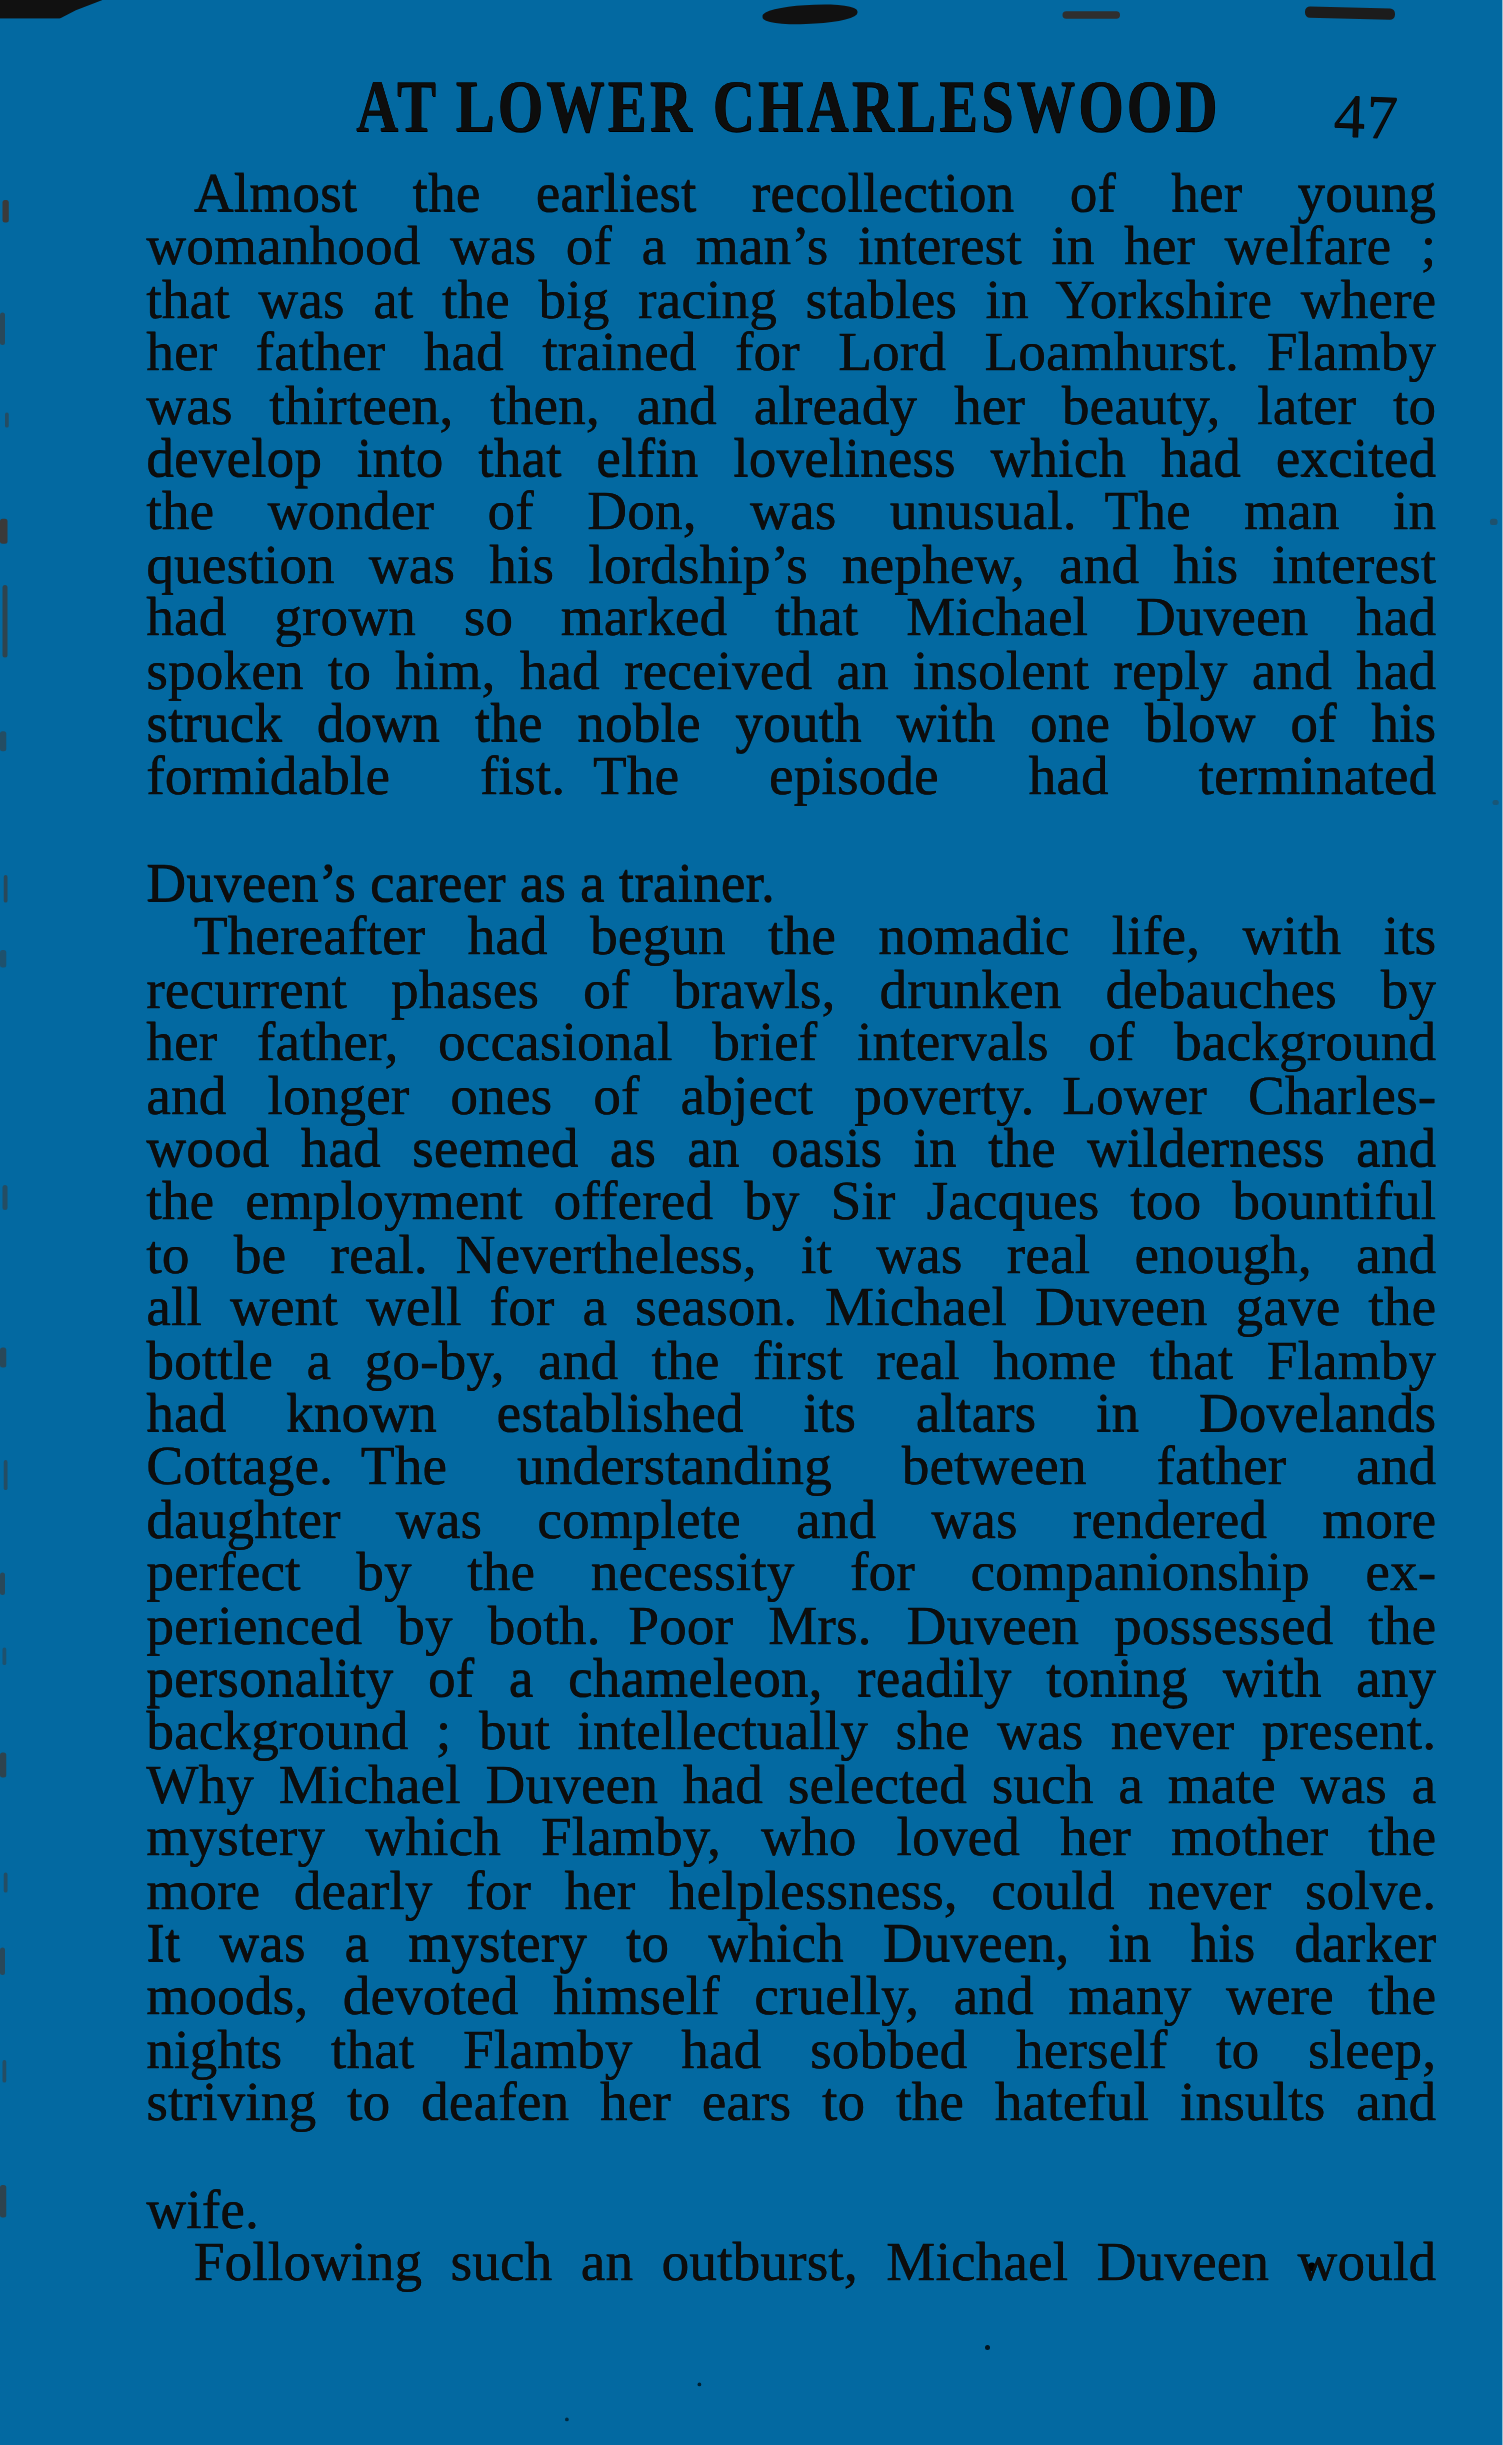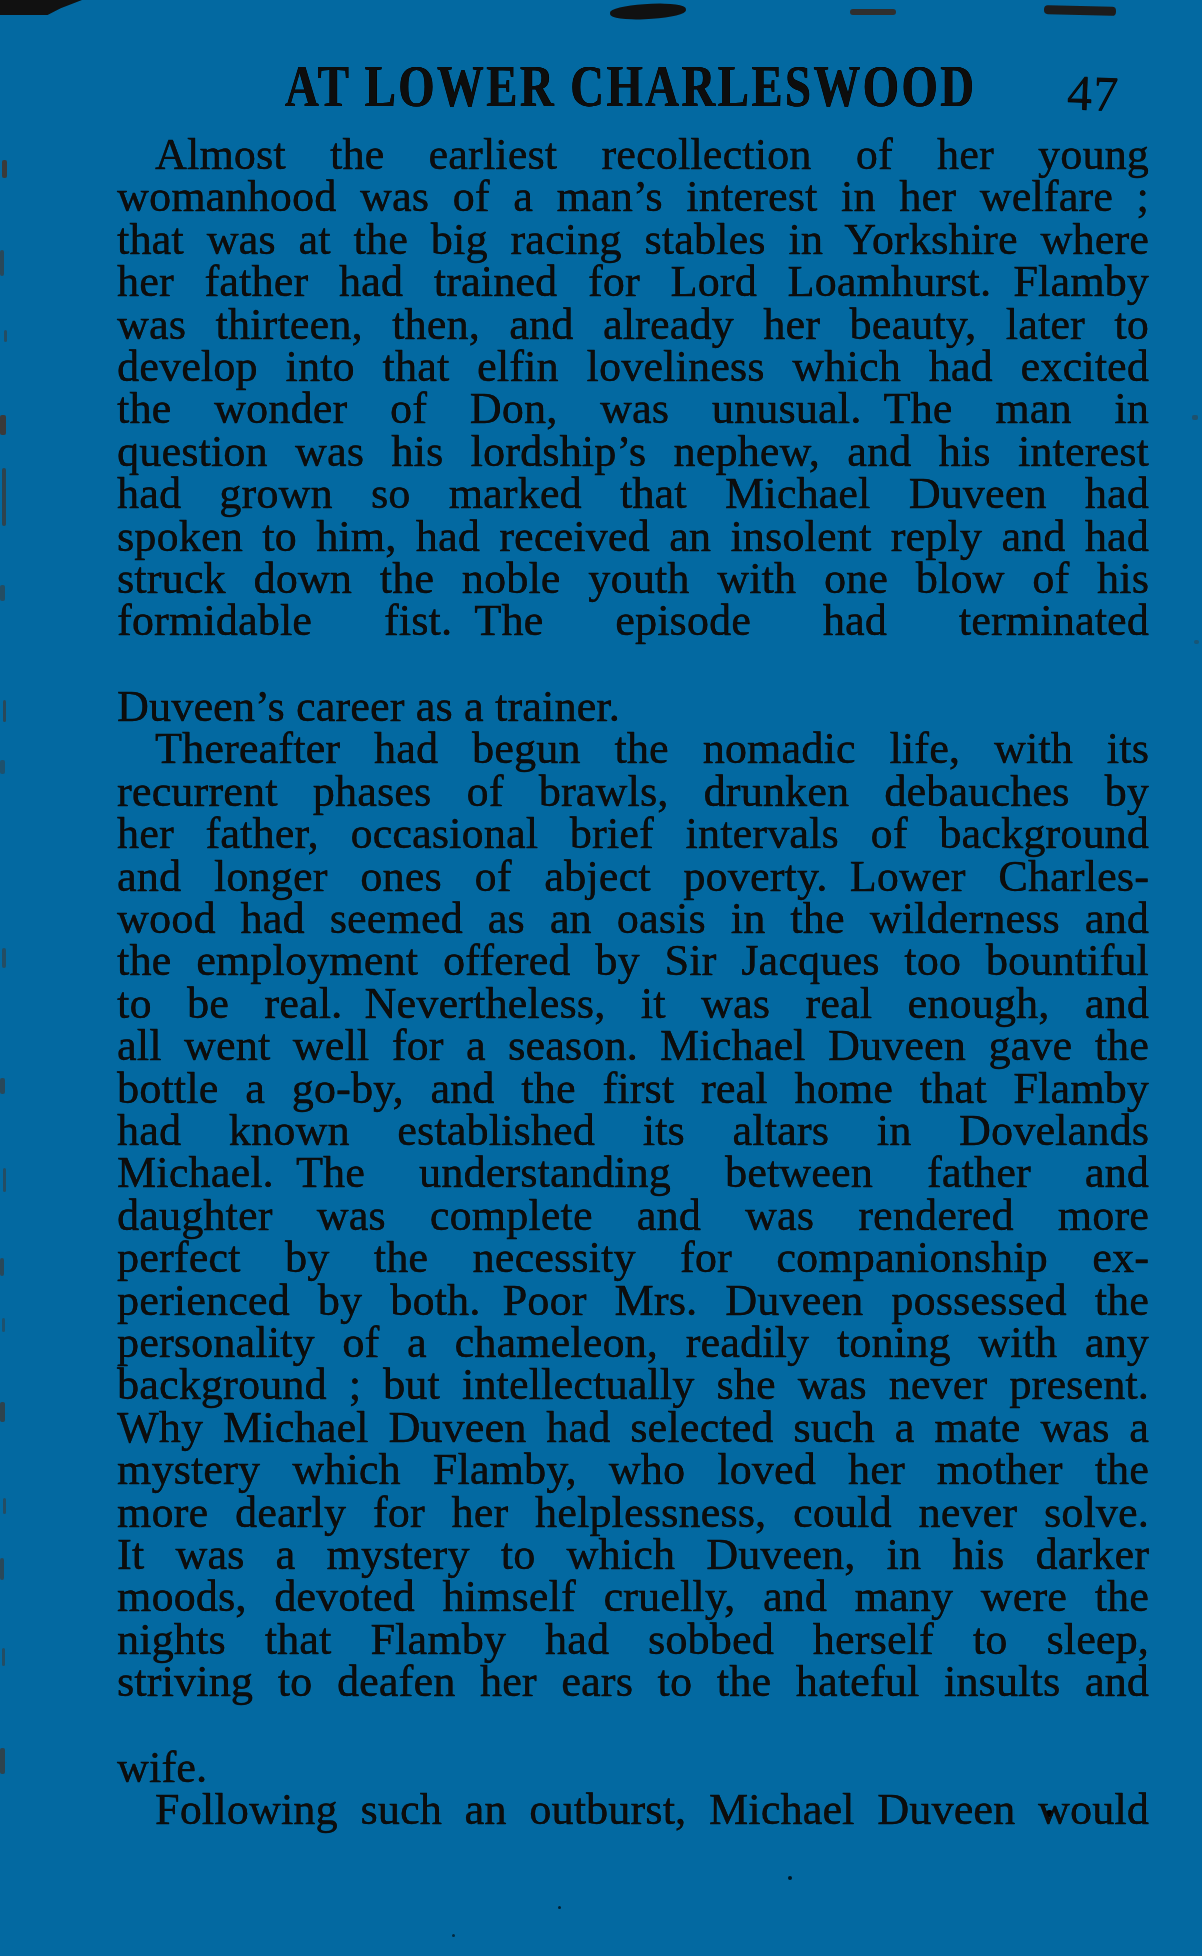--- a/index.html
+++ b/index.html
@@ -133,21 +133,21 @@
         <div class="line indent">Thereafter had begun the nomadic life, with its</div>
         <div class="line">recurrent phases of brawls, drunken debauches by</div>
         <div class="line">her father, occasional brief intervals of background</div>
         <div class="line">and longer ones of abject poverty. Lower Charles-</div>
         <div class="line">wood had seemed as an oasis in the wilderness and</div>
         <div class="line">the employment offered by Sir Jacques too bountiful</div>
         <div class="line">to be real. Nevertheless, it was real enough, and</div>
         <div class="line">all went well for a season. Michael Duveen gave the</div>
         <div class="line">bottle a go-by, and the first real home that Flamby</div>
         <div class="line">had known established its altars in Dovelands</div>
-        <div class="line">Michael. The understanding between father and</div>
+        <div class="line">Cottage. The understanding between father and</div>
         <div class="line">daughter was complete and was rendered more</div>
         <div class="line">perfect by the necessity for companionship ex-</div>
         <div class="line">perienced by both. Poor Mrs. Duveen possessed the</div>
         <div class="line">personality of a chameleon, readily toning with any</div>
         <div class="line">background ; but intellectually she was never present.</div>
         <div class="line">Why Michael Duveen had selected such a mate was a</div>
         <div class="line">mystery which Flamby, who loved her mother the</div>
         <div class="line">more dearly for her helplessness, could never solve.</div>
         <div class="line">It was a mystery to which Duveen, in his darker</div>
         <div class="line">moods, devoted himself cruelly, and many were the</div>

